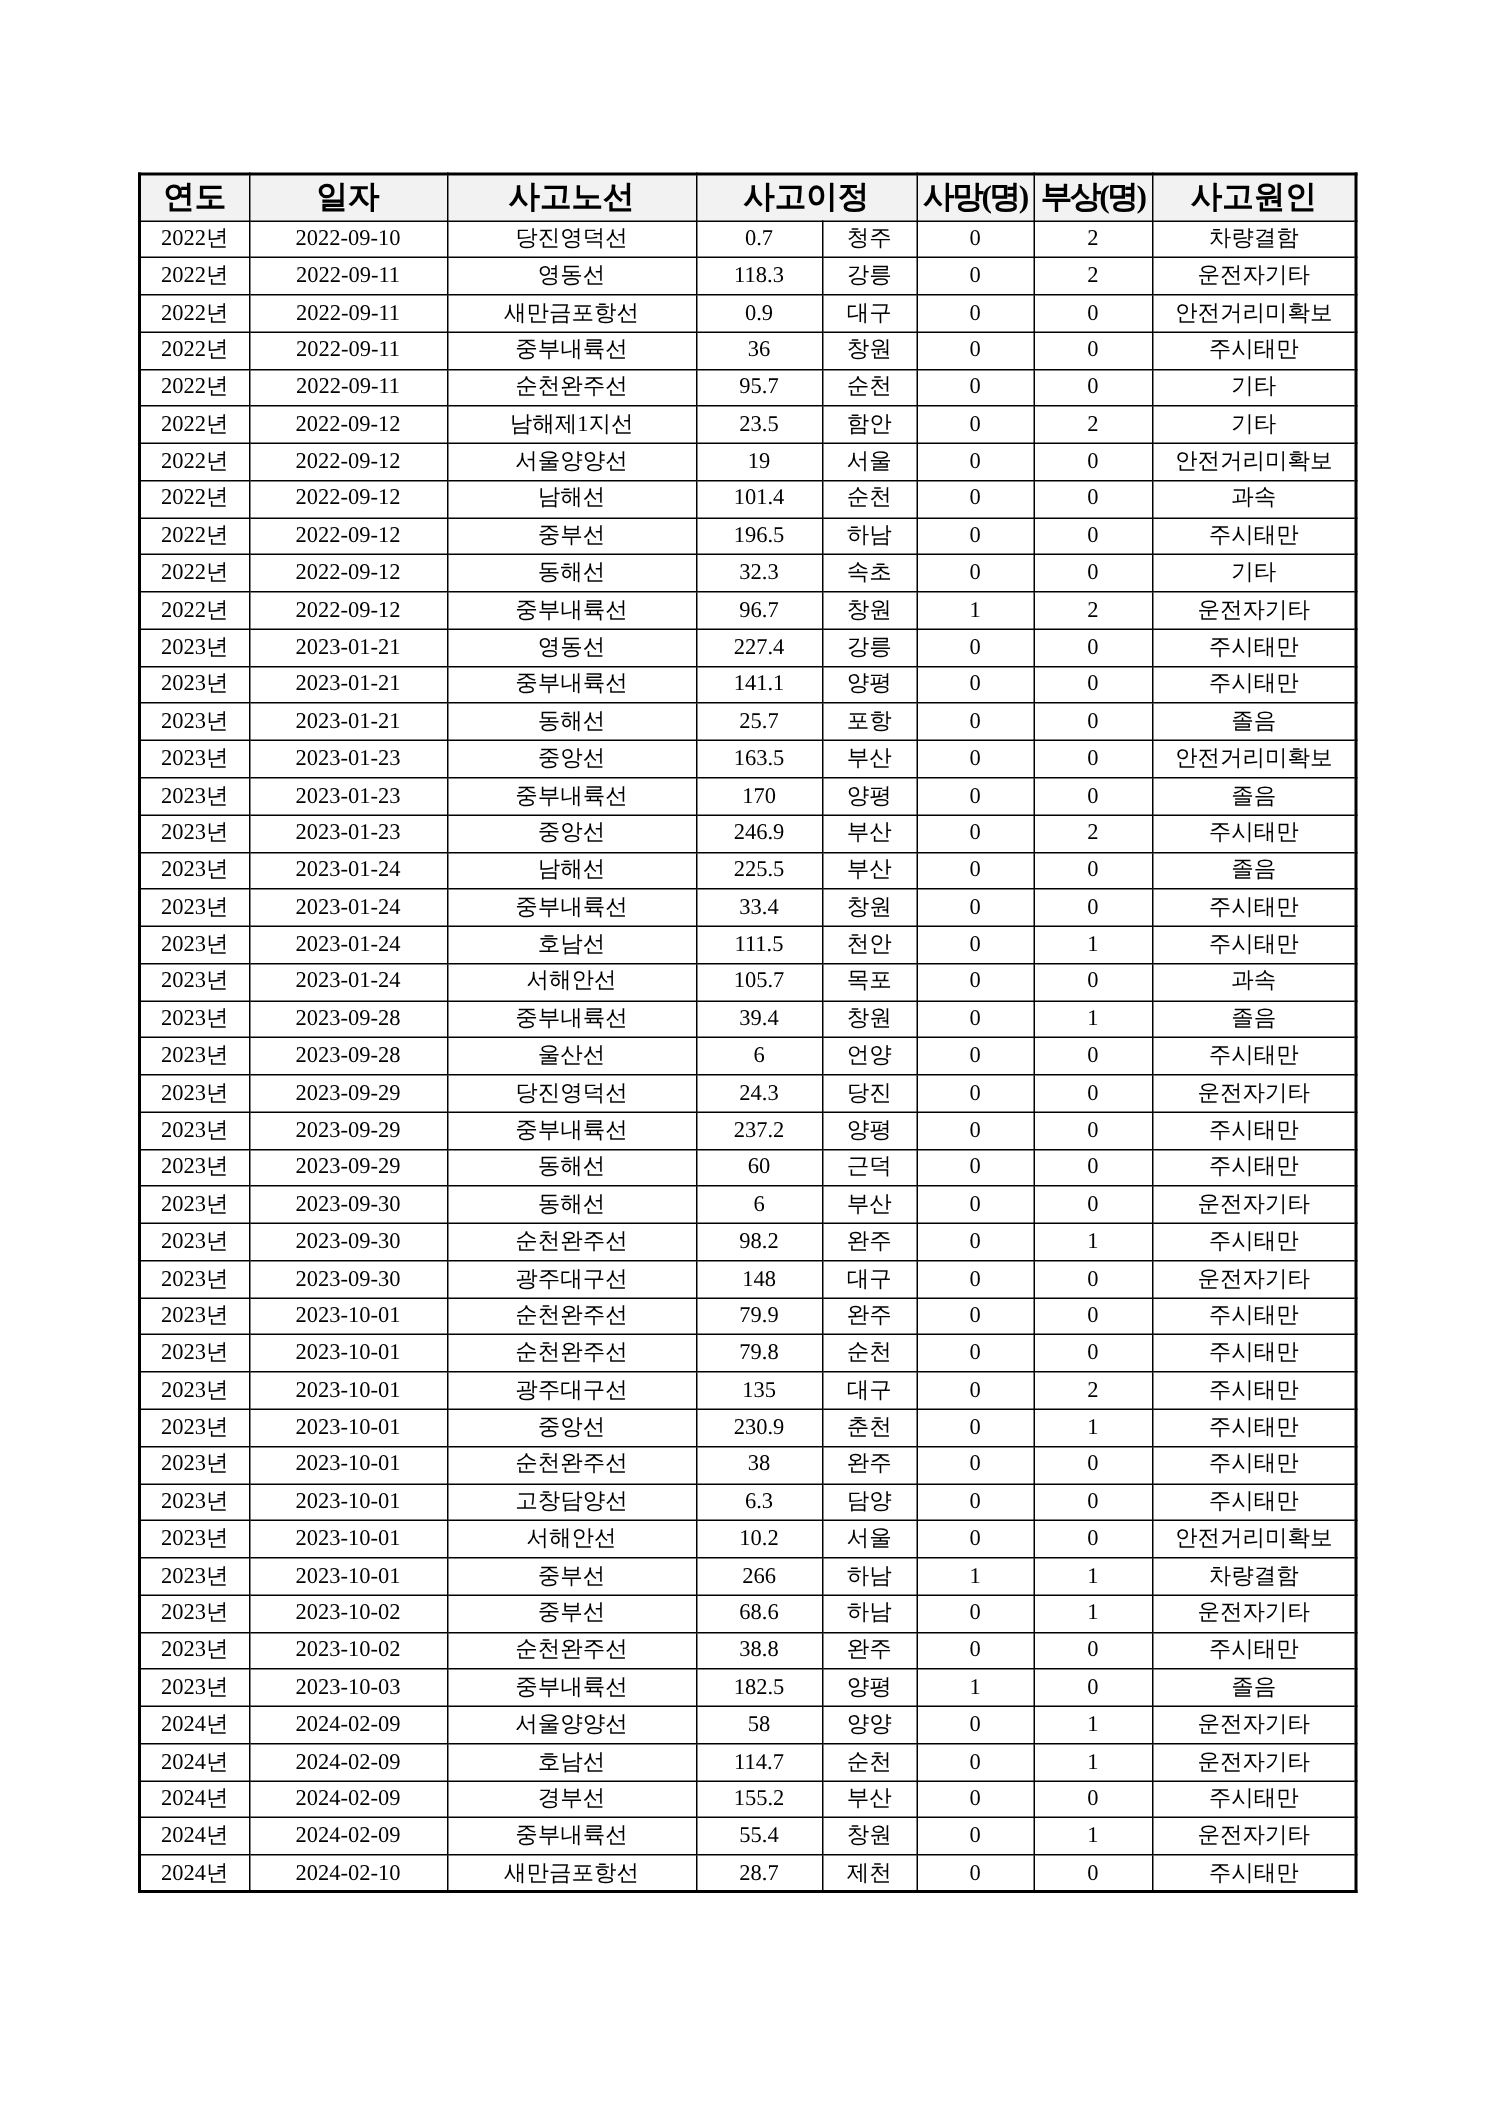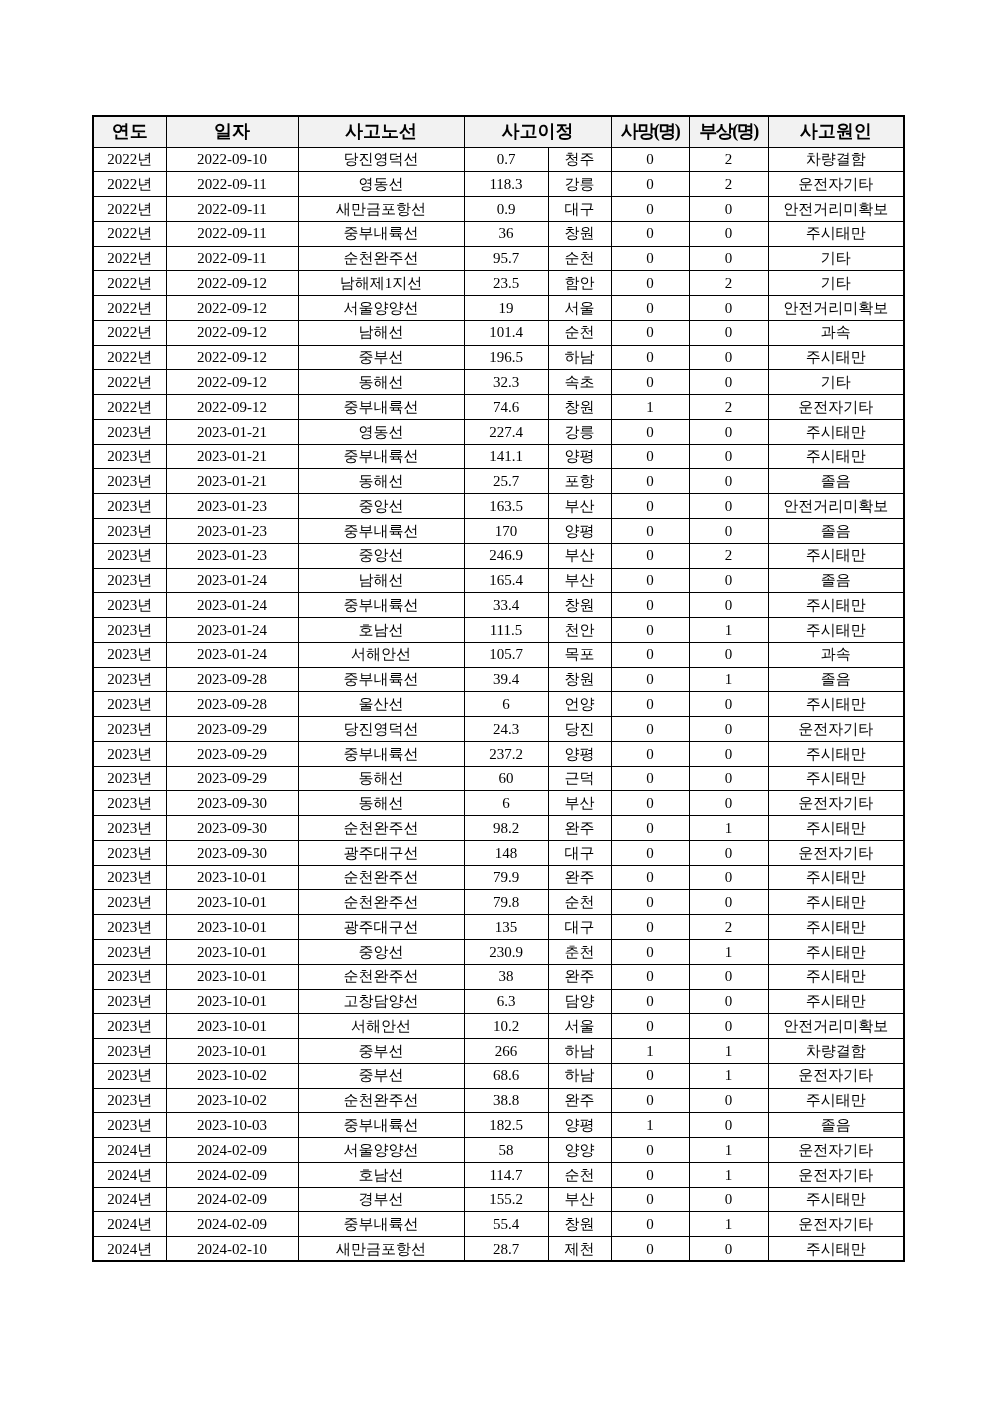--- a/index.html
+++ b/index.html
@@ -34,21 +34,21 @@
     overflow: hidden;
     white-space: nowrap;
     font-size: 15px;
     line-height: 1.1;
   }
   table.doc-table thead tr {
     height: 31px;
   }
   table.doc-table thead th {
     font-weight: bold;
-    font-size: 18px;
+    font-size: 21px;
     background: #f2f2f2;
   }
   table.doc-table thead th.condensed {
     letter-spacing: -1.5px;
   }
   table.doc-table tbody tr {
     height: 24.78px;
   }
   td.bold-date {
     font-weight: normal;
@@ -187,21 +187,21 @@
           <td>32.3</td>
           <td>속초</td>
           <td>0</td>
           <td>0</td>
           <td>기타</td>
         </tr>
         <tr>
           <td>2022년</td>
           <td class="bold-date">2022-09-12</td>
           <td>중부내륙선</td>
-          <td>74.6</td>
+          <td>96.7</td>
           <td>창원</td>
           <td>1</td>
           <td>2</td>
           <td>운전자기타</td>
         </tr>
         <tr>
           <td>2023년</td>
           <td class="bold-date">2023-01-21</td>
           <td>영동선</td>
           <td>227.4</td>
@@ -257,21 +257,21 @@
           <td>246.9</td>
           <td>부산</td>
           <td>0</td>
           <td>2</td>
           <td>주시태만</td>
         </tr>
         <tr>
           <td>2023년</td>
           <td class="bold-date">2023-01-24</td>
           <td>남해선</td>
-          <td>165.4</td>
+          <td>225.5</td>
           <td>부산</td>
           <td>0</td>
           <td>0</td>
           <td>졸음</td>
         </tr>
         <tr>
           <td>2023년</td>
           <td class="bold-date">2023-01-24</td>
           <td>중부내륙선</td>
           <td>33.4</td>

